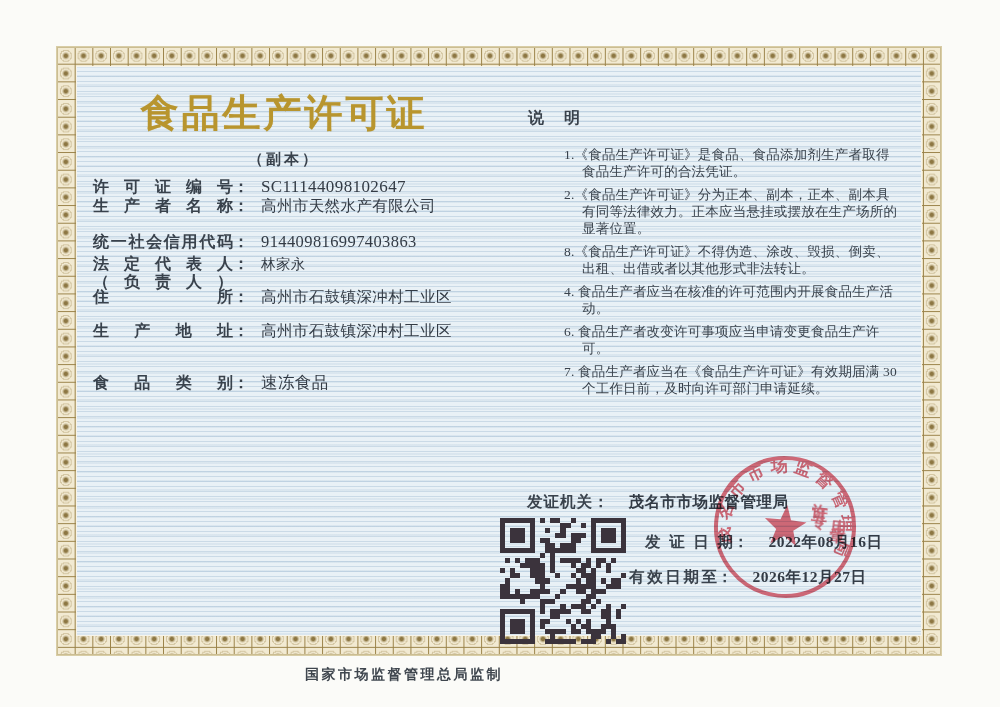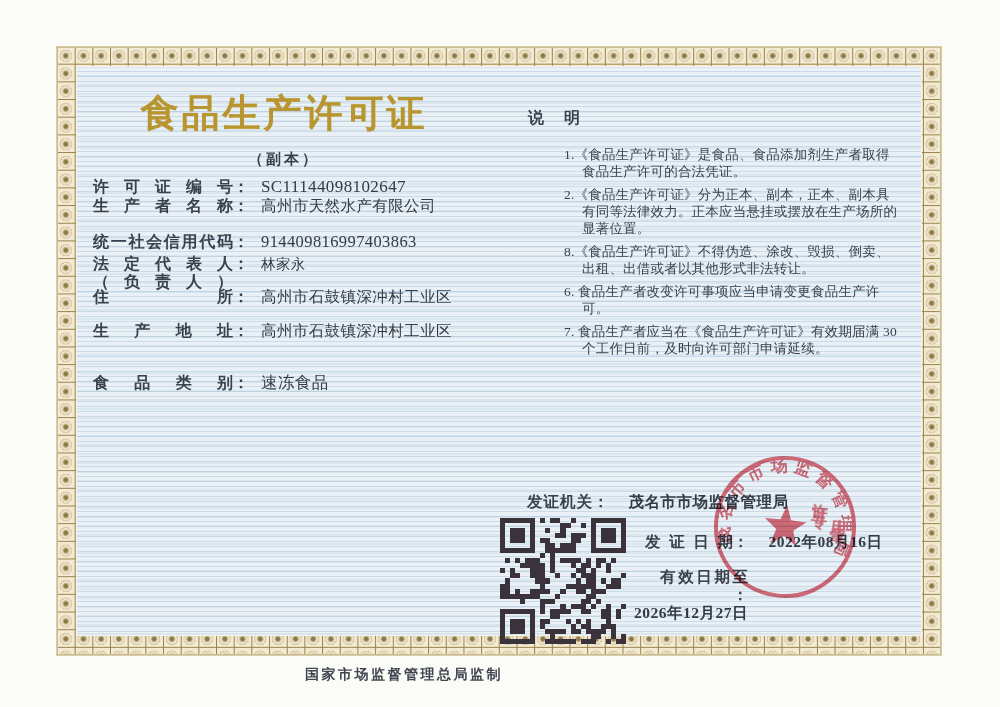--- a/index.html
+++ b/index.html
@@ -54,24 +54,24 @@
   .notes-title{
     position:absolute;left:452px;top:42px;width:372px;text-align:left;
     font-size:16px;font-weight:bold;color:#39424c;letter-spacing:2px;
   }
   .notes-list{position:absolute;left:452px;top:80px;width:372px;}
   .note-item{
     font-size:13.5px;line-height:17px;margin-bottom:6px;color:#39424c;
     padding-left:18px;text-indent:-18px;letter-spacing:.2px;font-weight:500;margin-left:36px;
   }
   
-  .issue-row{position:absolute;display:flex;align-items:flex-end;white-space:nowrap;}
+  .issue-row{position:absolute;display:flex;align-items:flex-start;white-space:nowrap;}
   .row-authority{left:451px;top:427px;}
   .row-issue-date{left:569px;top:467px;}
-  .row-valid-until{left:538px;top:502px;flex-direction:column;}
+  .row-valid-until{left:553px;top:502px;}
   .issue-label{font-size:15.5px;font-weight:bold;letter-spacing:1px;color:#39424c;line-height:18px;}
   .issue-label.justified{display:inline-block;width:88px;text-align:justify;text-align-last:justify;letter-spacing:0;}
   .issue-colon{font-size:15.5px;font-weight:bold;color:#39424c;line-height:18px;}
   .issue-value{margin-left:20px;font-size:15.5px;font-weight:bold;color:#333b45;line-height:18px;letter-spacing:.5px;}
   .row-issue-date .issue-value,.row-valid-until .issue-value{}
   
   .qr-code{position:absolute;left:422px;top:452px;width:130px;height:126px;}
   .qr-code svg{width:100%;height:100%;shape-rendering:crispEdges;}
   
   .seal{
@@ -138,20 +138,21 @@
       <span class="field-label">食品类别</span>
         <span class="field-colon">：</span>
       <span class="field-value" style="font-size:16.5px">速冻食品</span>
     </div>
 
     <div class="notes-title">说　明</div>
     <div class="notes-list">
       <div class="note-item">1.《食品生产许可证》是食品、食品添加剂生产者取得食品生产许可的合法凭证。</div>
       <div class="note-item">2.《食品生产许可证》分为正本、副本，正本、副本具有同等法律效力。正本应当悬挂或摆放在生产场所的显著位置。</div>
       <div class="note-item">8.《食品生产许可证》不得伪造、涂改、毁损、倒卖、出租、出借或者以其他形式非法转让。</div>
+      <div class="note-item">4. 食品生产者应当在核准的许可范围内开展食品生产活动。</div>
       <div class="note-item">6. 食品生产者改变许可事项应当申请变更食品生产许可。</div>
       <div class="note-item">7. 食品生产者应当在《食品生产许可证》有效期届满 30 个工作日前，及时向许可部门申请延续。</div>
     </div>
 
     <div class="issue-row row-authority">
       <span class="issue-label">发证机关</span>
         <span class="issue-colon">：</span>
       <span class="issue-value">茂名市市场监督管理局</span>
     </div>
 

